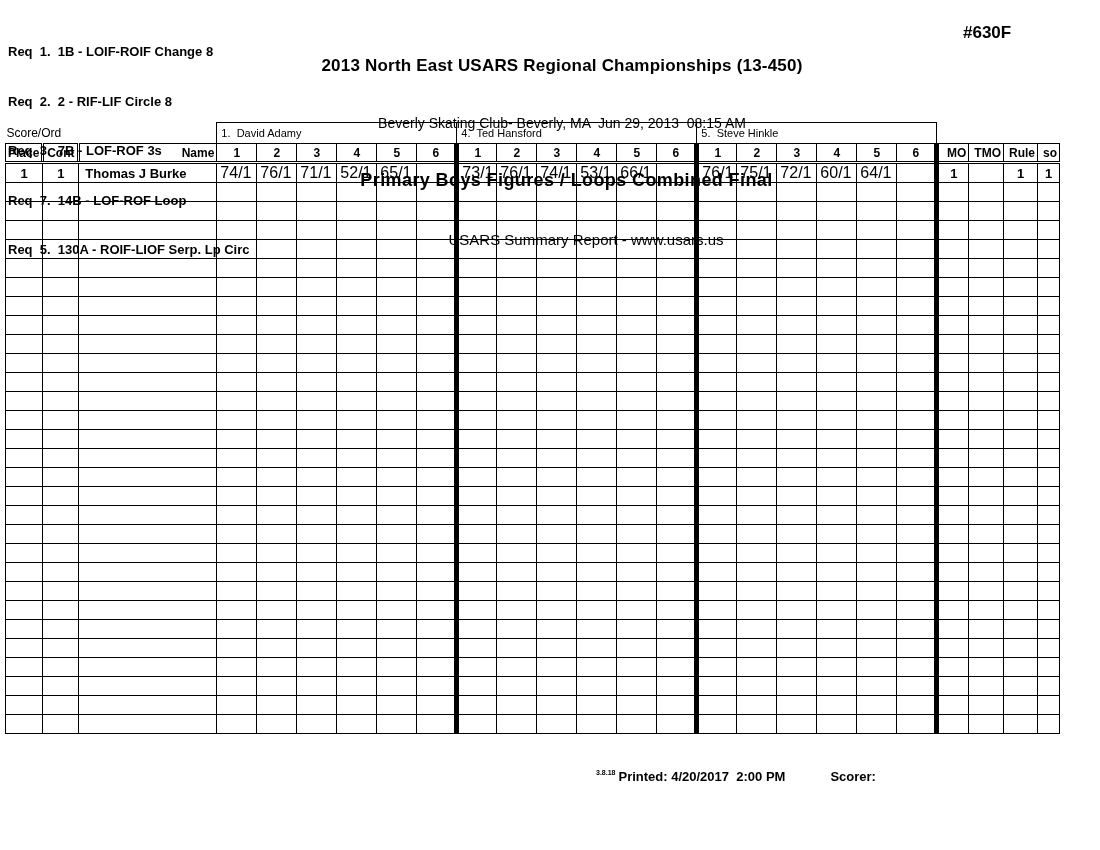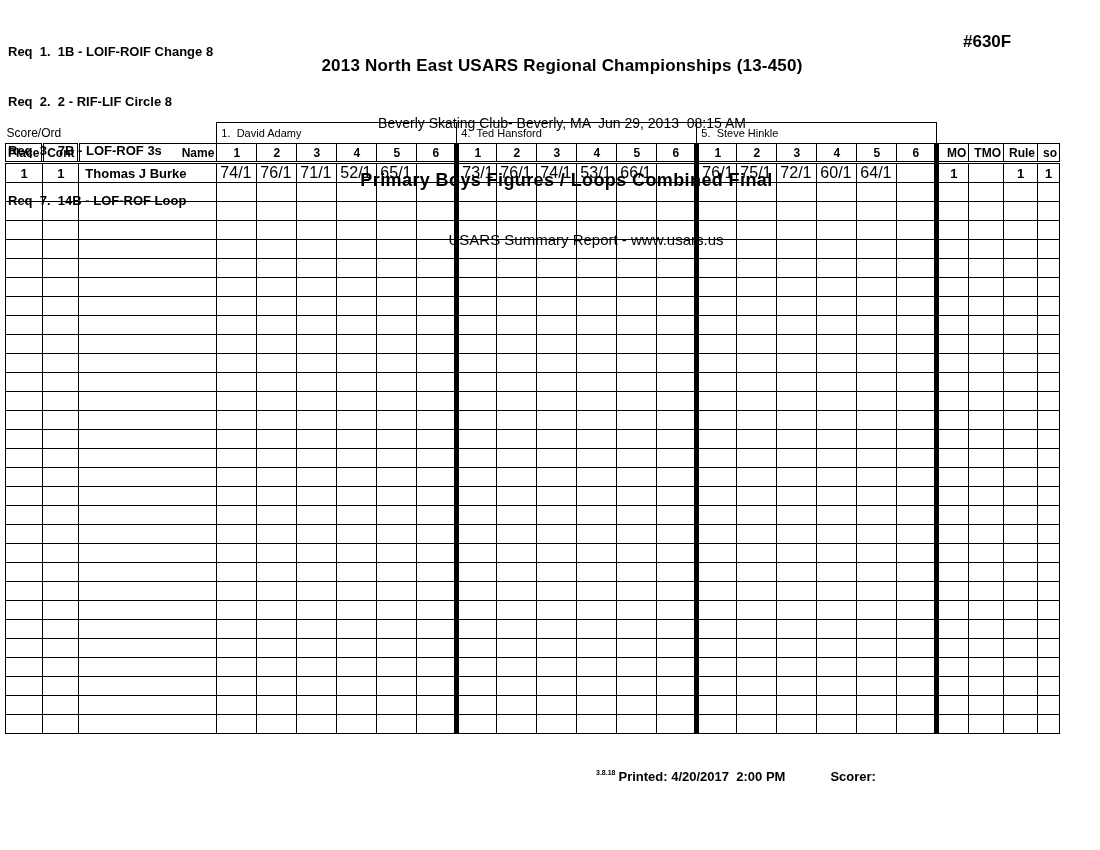--- a/index.html
+++ b/index.html
@@ -10,21 +10,21 @@
   .req-list { position: absolute; left: 8px; top: 11px; font-size: 13px; font-weight: bold;
               line-height: 16.5px; white-space: pre; }
 
   
   .title-block { position: absolute; left: 12px; top: 20px; width: 1100px; text-align: center; white-space: pre; }
   .title  { font-size: 17px; font-weight: bold; letter-spacing: 0.2px; }
   .venue  { font-size: 14px; margin-top: 3px; }
   .event  { font-size: 18px; font-weight: bold; margin-top: 3px; letter-spacing: 0.4px; padding-left: 9px; }
   .report { font-size: 15px; margin-top: 4px; margin-left: 48px; }
 
-  .doc-number { position: absolute; left: 963px; top: 32px; font-size: 17px; font-weight: bold; }
+  .doc-number { position: absolute; left: 963px; top: 23px; font-size: 17px; font-weight: bold; }
 
   
   .score-table { position: absolute; left: 5px; top: 122px; border-collapse: collapse; table-layout: fixed; }
   .score-table td, .score-table th { padding: 0 2px; font-size: 12px; white-space: nowrap;
                                      overflow: hidden; height: 19px; box-sizing: border-box; }
 
   tr.band td { border: none; height: 21px; }
   tr.band td.judgebox { border: 1px solid #000; font-size: 11px; text-align: left;
                         padding-left: 4px; vertical-align: middle; white-space: pre; }
   tr.band td.scoreord { vertical-align: middle; padding-left: 1px; font-size: 12px; }
@@ -49,20 +49,21 @@
 </head>
 <body>
 
 <div class="page">
 
   <div class="req-list">
     <div>Req  1.  1B - LOIF-ROIF Change 8</div>
     <div>Req  2.  2 - RIF-LIF Circle 8</div>
     <div>Req  3.  7B - LOF-ROF 3s</div>
     <div>Req  7.  14B - LOF-ROF Loop</div>
+    <div>Req  5.  130A - ROIF-LIOF Serp. Lp Circ</div>
   </div>
 
   <div class="title-block">
     <div class="title">2013 North East USARS Regional Championships (13-450)</div>
     <div class="venue">Beverly Skating Club- Beverly, MA  Jun 29, 2013  08:15 AM</div>
     <div class="event">Primary Boys Figures / Loops Combined Final</div>
     <div class="report">USARS Summary Report - www.usars.us</div>
   </div>
 
   <div class="doc-number">#630F</div>

